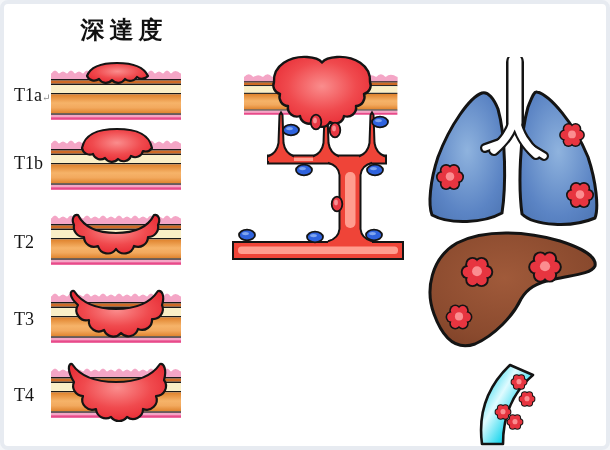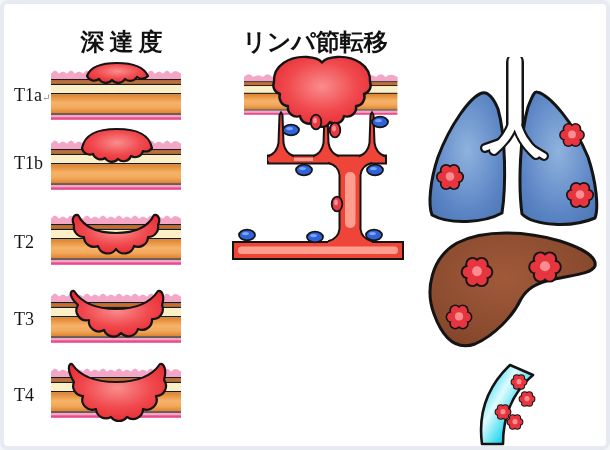--- a/index.html
+++ b/index.html
@@ -1,19 +1,19 @@
 <!DOCTYPE html>
 <html><head>
 <meta charset="utf-8">
 <style>
   html,body{margin:0;padding:0;background:#f4f6f9;font-family:"Liberation Sans","DejaVu Sans",sans-serif;}
   .canvas{position:relative;width:610px;height:450px;box-sizing:border-box;background:#ffffff;
           border:4px solid #e7ebf1;border-radius:8px;overflow:hidden;}
   .col-title{position:absolute;top:11px;height:30px;font-weight:bold;font-size:24px;color:#111;
-             text-align:center;line-height:30px;white-space:nowrap;margin-top:12px;}
+             text-align:center;line-height:30px;white-space:nowrap;}
   #title-depth{left:40px;width:160px;letter-spacing:5px;}
   #title-lymph{left:231px;width:160px;letter-spacing:0px;}
   #title-distant{left:438px;width:160px;letter-spacing:1px;}
   .stage-label{position:absolute;left:10px;width:40px;font-family:"Liberation Serif","DejaVu Serif",serif;
                font-size:18px;color:#141414;text-align:left;white-space:nowrap;}
   .stage-suffix{font-size:10px;color:#8a8a8a;vertical-align:0px;}
   .fig{position:absolute;}
 </style>
 </head>
 <body>
@@ -90,21 +90,20 @@
         <ellipse cx="-1.5" cy="-1.4" rx="3.4" ry="1.7" fill="#7fa5ef"></ellipse>
       </g>
       <g id="rnode">
         <ellipse rx="5.3" ry="7.4" fill="#e73843" stroke="#141414" stroke-width="1.8"></ellipse>
         <ellipse cx="-1" cy="-1.6" rx="1.9" ry="2.9" fill="#f88d92"></ellipse>
       </g>
     </defs>
   </svg>
 
   <div class="col-title" id="title-depth">深達度</div>
-  <div class="col-title" id="title-lymph">リンパ節転移</div>
 
   <div class="stage-label" style="top:81px"><span>T1a</span><span class="stage-suffix">↵</span></div>
   <div class="stage-label" style="top:149px"><span>T1b</span></div>
   <div class="stage-label" style="top:228px"><span>T2</span></div>
   <div class="stage-label" style="top:305px"><span>T3</span></div>
   <div class="stage-label" style="top:381px"><span>T4</span></div>
 
   <svg class="fig" style="left:42px;top:52px" width="140" height="70" viewBox="0 0 140 70">
     <use href="#tissue" x="5" y="8"></use>
     <path d="M102,20 C97,9 84,7 71,7 C58,7 45,9 41,20 a8,8 0 0 0 12,3 a8,8 0 0 0 13,1 a8,8 0 0 0 13,-1 a8,8 0 0 0 12,-2 a8,8 0 0 0 11,-1 Z" fill="url(#gTumor)" stroke="#141414" stroke-width="2.2" stroke-linejoin="round"></path>

